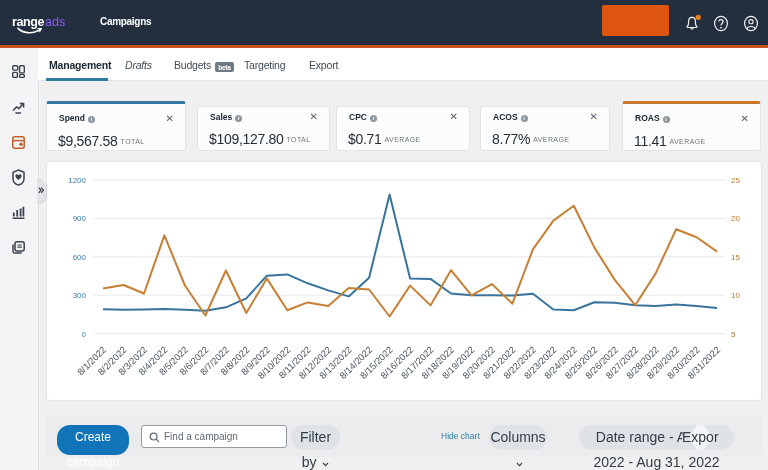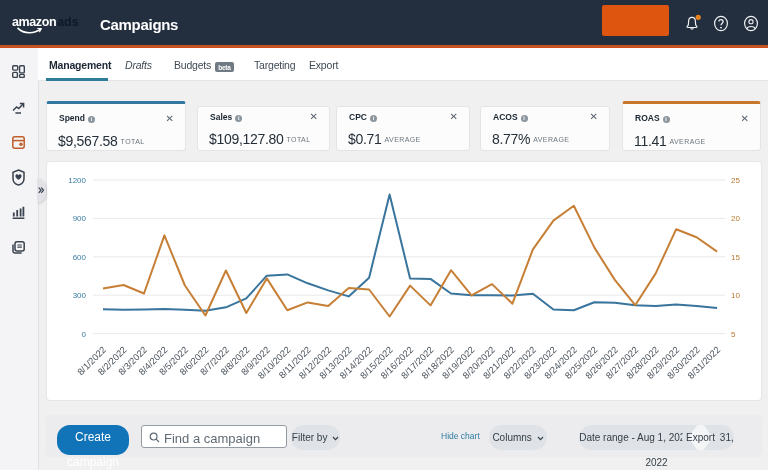--- a/index.html
+++ b/index.html
@@ -4,23 +4,23 @@
 <style>
   * { margin:0; padding:0; box-sizing:border-box; }
   html,body { width:768px; height:470px; overflow:hidden; }
   body { font-family:"Liberation Sans", sans-serif; position:relative; background:#f0f0f1; }
   .abs { position:absolute; }
 
   
   #nav { position:absolute; left:0; top:0; width:768px; height:48px; background:#232f3e; border-bottom:3px solid #c7511f; }
   #logo { position:absolute; left:12px; top:14.5px; color:#fff; font-size:12.5px; letter-spacing:-0.4px; }
   #logo b { font-weight:bold; }
-  #logo span.ads { font-weight:700; color:#0f172a; letter-spacing:0; }
+  #logo span.ads { font-weight:400; color:#8b5cf6; letter-spacing:0; }
   #smile { position:absolute; left:17px; top:26.5px; width:26px; height:8px; }
-  #pagename { position:absolute; left:100px; top:15.5px; color:#fff; font-weight:bold; font-size:15px; letter-spacing:-0.3px; }
+  #pagename { position:absolute; left:100px; top:15.5px; color:#fff; font-weight:bold; font-size:10px; letter-spacing:-0.3px; }
   #orangebtn { position:absolute; left:602px; top:5px; width:67px; height:31px; background:#dd550f; border-radius:2px; }
   .navicon { position:absolute; top:12px; }
 
   
   #sidebar { position:absolute; left:0; top:48px; width:39px; height:422px; background:#f4f4f6; border-right:1px solid #dee0e4; }
   .sideicon { position:absolute; left:12px; width:13px; height:13px; }
 
   
   #tabbar { position:absolute; left:38px; top:48px; width:730px; height:33px; background:#fff; border-bottom:1px solid #e3e4e6; }
   .tab { position:absolute; top:58.5px; font-size:10.5px; color:#414b55; letter-spacing:-0.2px;text-align:right; }
@@ -42,29 +42,29 @@
 
   
   #panel { position:absolute; left:46px; top:161px; width:716px; height:240px; background:#fff; border:1px solid #e6e6e9; border-radius:4px; }
   #expander { position:absolute; left:37px; top:177.5px; width:9px; height:25px; background:#e2e2e7; border-radius:0 11px 11px 0 / 0 12.5px 12.5px 0; box-shadow:1px 1px 2px rgba(0,0,0,0.12); }
   
 
   
   #toolbar { position:absolute; left:46px; top:415px; width:716px; height:42px; background:#ececee; border-radius:6px; }
   #createbtn { position:absolute; left:57px; top:425px; width:72px; height:30px; background:#1173b8; border-radius:13px; color:#fff; font-size:12px; text-align:center; line-height:25px; }
   #search { position:absolute; left:141px; top:425px; width:146px; height:23px; background:#fff; border:1px solid #949ba3; border-radius:3px; }
-  #search .ph { position:absolute; left:22px; top:5px; font-size:13px; color:#5f6a74; }
-  .pill { position:absolute; top:425px; height:25px; background:#dfe3e7; border-radius:13px; font-size:10px; color:#333d47; text-align:center; line-height:25px; }
+  #search .ph { position:absolute; left:22px; top:5px; font-size:10px; color:#5f6a74; }
+  .pill { position:absolute; top:425px; height:25px; background:#dfe3e7; border-radius:13px; font-size:14px; color:#333d47; text-align:center; line-height:25px; }
   #hidechart { position:absolute; left:441px; top:431px; font-size:8.5px; color:#2e7ca0; }
 </style>
 </head>
 <body>
 
 <div id="nav"></div>
-<div id="logo"><b>amazon</b><span class="ads" style="margin-left:1px;">ads</span></div>
+<div id="logo"><b>range</b><span class="ads" style="margin-left:1px;">ads</span></div>
 <svg id="smile" viewBox="0 0 50 14">
     <path d="M2 2 C 13 13, 33 13, 46 3" stroke="#fff" stroke-width="3" fill="none" stroke-linecap="round"></path>
     <path d="M46.5 2.5 L 40 2.2 M 46.5 2.5 L 43.5 8.2" stroke="#fff" stroke-width="2.2" fill="none" stroke-linecap="round"></path>
   </svg>
 <div id="pagename">Campaigns</div>
 <div id="orangebtn"></div>
 <svg class="navicon" style="left:683px; top:13px;" width="20" height="20" viewBox="0 0 20 20">
   <path d="M7 14.5 C 3.5 14.5 3.5 14 4.8 12.8 C 5.6 12 5.6 10 5.6 8.5 C 5.6 6 6.8 4.3 8.7 4.3 L 9.3 4.3 C 11.2 4.3 12.4 6 12.4 8.5 C 12.4 10 12.4 12 13.2 12.8 C 14.5 14 14.5 14.5 11 14.5 Z" fill="none" stroke="#eef0f2" stroke-width="1.2"></path>
   <path d="M7.6 15.2 a1.6 1.6 0 0 0 2.8 0" fill="none" stroke="#eef0f2" stroke-width="1.2"></path>
   <circle cx="15.2" cy="4.3" r="2.6" fill="#e8821e"></circle>
@@ -109,21 +109,21 @@
   <rect x="3" y="0.8" width="9.2" height="9.2" rx="2" fill="none" stroke="#39424e" stroke-width="1.5"></rect>
   <path d="M1 3.4 L 1 10.3 C 1 11.3 1.7 12 2.7 12 L 9.6 12" fill="none" stroke="#39424e" stroke-width="1.5"></path>
   <path d="M5.4 4 L 9.8 4 M5.4 6.2 L 9.8 6.2" stroke="#39424e" stroke-width="1.2"></path>
 </svg>
 
 <div id="tabbar"></div>
 <div class="tab" id="tab-mgmt">Management</div>
 <div id="tab-underline"></div>
 <div class="tab" style="left:125px;font-style:italic;">Drafts</div>
 <div class="tab" style="left:174px;">Budgets<span class="beta">beta</span></div>
-<div class="tab" style="left:244px;margin-left:10px;">Targeting</div>
+<div class="tab" style="left:244px;">Targeting</div>
 <div class="tab" style="left:309px;">Export</div>
 
 <div class="card sel" style="left:46px; width:140px; border-top-color:#35789f;">
   <div class="title">Spend<i class="info">i</i></div>
     <div class="x">✕</div>
   <div class="val">$9,567.58<span class="suf">TOTAL</span></div>
 </div>
 <div class="card" style="left:197px; width:133px;">
   <div class="title">Sales<i class="info">i</i></div>
     <div class="x">✕</div>

